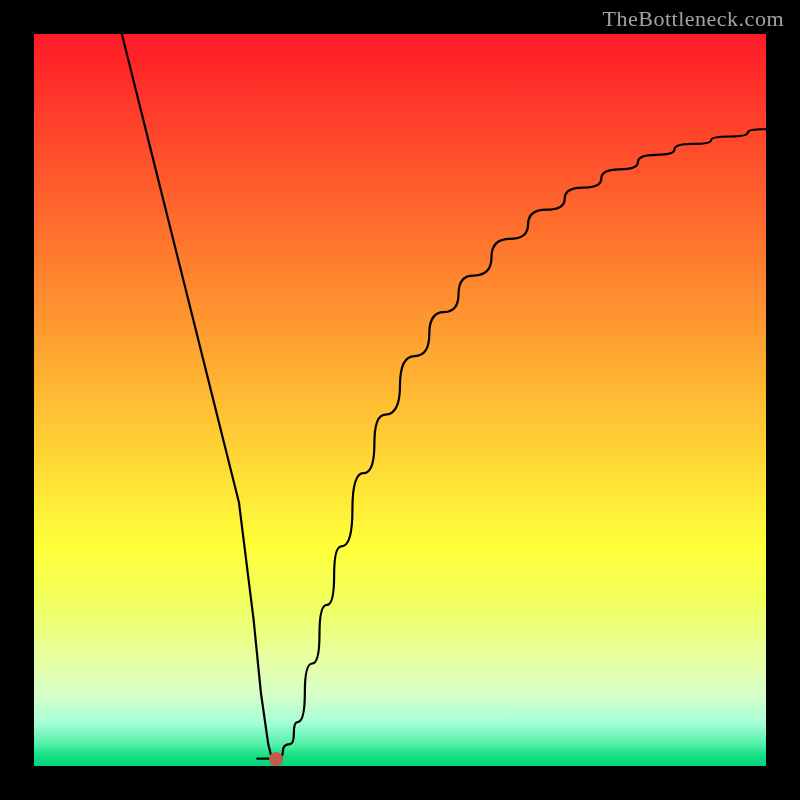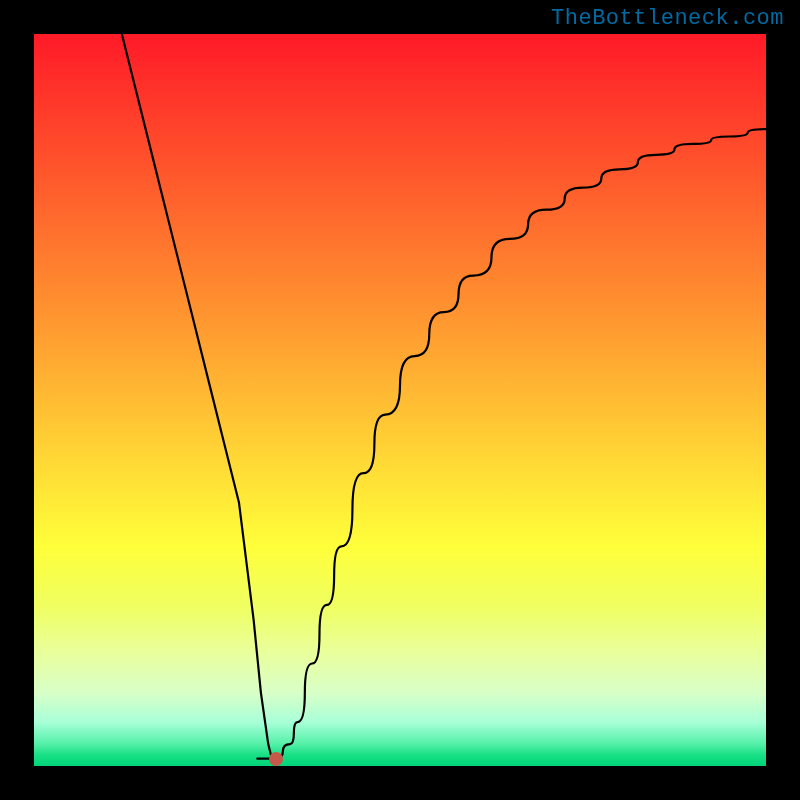--- a/index.html
+++ b/index.html
@@ -51,23 +51,23 @@
     width: 14px;
     height: 14px;
     border-radius: 50%;
     background: #c55a4a;
     transform: translate(-50%, -50%);
   }
   .watermark {
     position: absolute;
     top: 6px;
     right: 16px;
-    font-family: Liberation Mono, monospace;
+    font-family: Liberation Serif, serif;
     font-size: 22px;
-    color: #0369a1;
+    color: #a3a3a3;
     letter-spacing: 0.5px;
   }
 </style>
 </head>
 <body>
 
 <div class="frame">
   <div class="plot">
     <svg class="line-layer" viewBox="0 0 732 732" preserveAspectRatio="none">
       <path id="main-curve" fill="none" stroke="#000" stroke-width="2.2" stroke-linejoin="round" d="M 87.84 0 L 102.48 58.559999999999945 L 117.12 117.12 L 131.76 175.67999999999995 L 146.4 234.23999999999995 L 161.04 292.8 L 175.68 351.36 L 190.32 409.92 L 204.96 468.48 L 219.6 585.6 L 226.92 658.8 L 234.24 710.04 L 237.9 724.68 L 223.26 724.68 L 241.56 724.68 Q 239.73000000000002 724.68 239.73000000000002 724.68 Q 239.73000000000002 724.68 241.56 724.68 Q 248.88 724.68 248.88 717.3599999999999 Q 248.88 710.04 256.2 710.04 Q 259.86 710.04 259.86 699.06 Q 259.86 688.08 263.52 688.08 Q 270.84000000000003 688.08 270.84000000000003 658.8 Q 270.84000000000003 629.52 278.16 629.52 Q 285.48 629.52 285.48 600.24 Q 285.48 570.96 292.8 570.96 Q 300.12 570.96 300.12 541.6800000000001 Q 300.12 512.4 307.44 512.4 Q 318.42 512.4 318.42 475.79999999999995 Q 318.42 439.2 329.40000000000003 439.2 Q 340.38 439.2 340.38 409.91999999999996 Q 340.38 380.64 351.36 380.64 Q 366 380.64 366 351.36 Q 366 322.08 380.64 322.08 Q 395.28 322.08 395.28 300.12 Q 395.28 278.16 409.92 278.16 Q 424.56 278.16 424.56 259.86 Q 424.56 241.55999999999995 439.2 241.55999999999995 Q 457.5 241.55999999999995 457.5 223.26 Q 457.5 204.96000000000004 475.8 204.96000000000004 Q 494.1 204.96000000000004 494.1 190.32 Q 494.1 175.67999999999995 512.4 175.67999999999995 Q 530.7 175.67999999999995 530.7 164.7 Q 530.7 153.72000000000003 549 153.72000000000003 Q 567.3 153.72000000000003 567.3 144.57000000000005 Q 567.3 135.42000000000007 585.6 135.42000000000007 Q 603.9 135.42000000000007 603.9 128.10000000000002 Q 603.9 120.77999999999997 622.1999999999999 120.77999999999997 Q 640.5 120.77999999999997 640.5 115.29000000000002 Q 640.5 109.80000000000007 658.8000000000001 109.80000000000007 Q 677.1 109.80000000000007 677.1 106.14000000000004 Q 677.1 102.48000000000002 695.4 102.48000000000002 Q 713.7 102.48000000000002 713.7 98.82 Q 713.7 95.15999999999997 732 95.15999999999997"></path>

